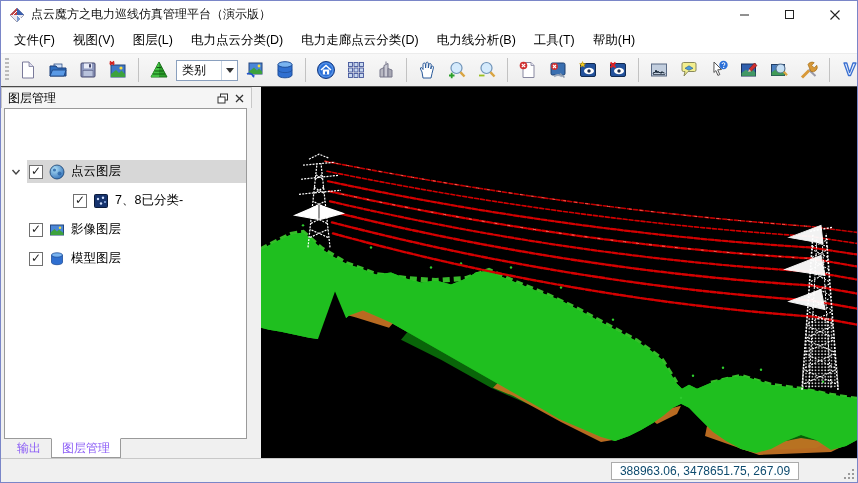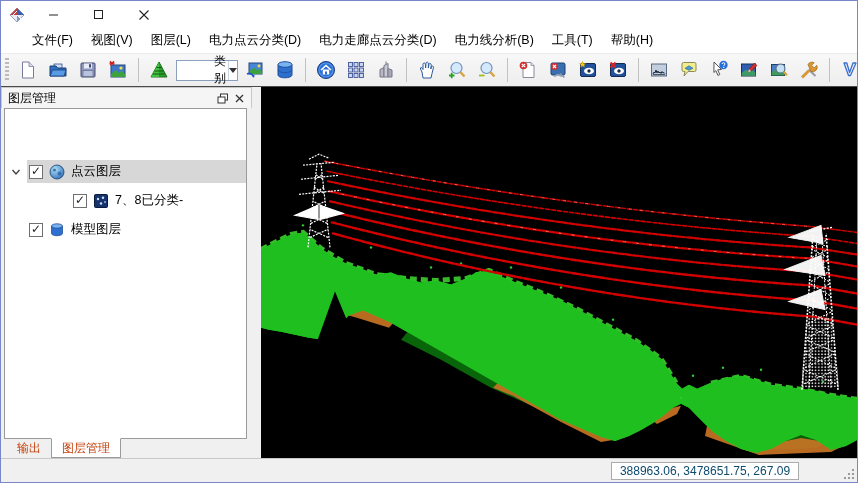--- a/index.html
+++ b/index.html
@@ -8,51 +8,51 @@
   .window { width:858px; height:483px; border:1px solid #7a86c8; background:#f0f0f0; display:flex; flex-direction:column; overflow:hidden; }
 
   
   .titlebar { height:27px; background:#fff; display:flex; align-items:center; flex:0 0 auto; }
   .app-icon { margin:0 6px 0 8px; flex:0 0 auto; }
   .title-text { font-size:12px; color:#111; flex:1 1 auto; white-space:nowrap; overflow:hidden; }
   .win-controls { display:flex; height:100%; flex:0 0 auto; }
   .win-btn { width:45px; height:100%; display:flex; align-items:center; justify-content:center; background:#fff; border:none; cursor:default; }
 
   
-  .menubar { height:26px; background:#fff; display:flex; align-items:center; padding-left:22px; border-bottom:1px solid #ececec; flex:0 0 auto; }
+  .menubar { height:26px; background:#fff; display:flex; align-items:center; padding-left:4px; border-bottom:1px solid #ececec; flex:0 0 auto; }
   .menu-item { padding:0 9px; line-height:25px; font-size:12.5px; white-space:nowrap; }
 
   
   .toolbar { height:33px; background:linear-gradient(#f8f8f8,#ededed); border-bottom:1px solid #4a4a4a; display:flex; align-items:center; gap:4px; padding-left:4px; flex:0 0 auto; }
   .tb-grip { width:4px; height:24px; background:repeating-linear-gradient(#bbb 0 2px, transparent 2px 4px); margin-right:2px; flex:0 0 auto; }
   .tb-btn { width:26px; height:26px; border:none; background:transparent; display:flex; align-items:center; justify-content:center; padding:0; flex:0 0 auto; }
   .tb-sep { width:1px; height:24px; background:#c2c2c2; margin:0 3px; flex:0 0 auto; }
   .tb-dd { height:21px; width:62px; background:#fff; border:1px solid #8aa0be; display:flex; align-items:center; flex:0 0 auto; }
-  .tb-dd .dd-text { flex:1 1 auto; padding-left:5px; font-size:12px;margin-left:32px; }
+  .tb-dd .dd-text { flex:1 1 auto; padding-left:5px; font-size:12px; }
   .tb-dd .dd-arrow { width:16px; height:100%; display:flex; align-items:center; justify-content:center; border-left:1px solid #c8d4e2; }
   .tri-down { width:0; height:0; border-left:4px solid transparent; border-right:4px solid transparent; border-top:5px solid #333; }
 
   
   .main { flex:1 1 auto; display:flex; min-height:0; background:#f0f0f0; }
   .dock { width:251px; flex:0 0 auto; display:flex; flex-direction:column; min-height:0; }
   .dock-header { height:21px; display:flex; align-items:center; padding:0 4px 0 6px; border:1px solid #c8c8c8; border-bottom:none; background:#f5f5f5; }
   .dock-title { flex:1 1 auto; font-size:12px; }
   .dock-hbtn { width:16px; height:16px; border:none; background:transparent; display:flex; align-items:center; justify-content:center; padding:0; }
   .tree-box { flex:1 1 auto; margin:0 5px 0 3px; background:#fff; border:1px solid #9a9a9a; overflow:hidden; padding-top:48px; }
   .tree-row { height:29px; display:flex; align-items:center; }
   .tr-chev { width:22px; display:flex; justify-content:center; flex:0 0 auto; }
   .tr-body { flex:1 1 auto; height:23px; display:flex; align-items:center; gap:6px; padding-left:2px; }
   .tr-body.selected { background:#d7d7d7; }
   .tr-indent { width:38px; flex:0 0 auto; }
   .checkbox { width:14px; height:14px; background:#fff; border:1px solid #707070; position:relative; flex:0 0 auto; }
   .checkbox.checked::after { content:"✓"; position:absolute; left:1px; top:-2px; font-size:12px; color:#222; }
   .tr-label { font-size:12.5px; white-space:nowrap; }
 
   .dock-tabs { height:19px; display:flex; align-items:stretch; padding-left:6px; flex:0 0 auto; }
-  .dock-tab { border:none; background:transparent; font-size:12px; padding:0 10px; color:#c2410c; }
+  .dock-tab { border:none; background:transparent; font-size:12px; padding:0 10px; color:#8b5cf6; }
   .dock-tab.active { background:#fff; border:1px solid #9a9a9a; border-top:1px solid #fff; margin-top:-1px; }
 
   .splitter { width:9px; flex:0 0 auto; background:#f0f0f0; }
   .viewport { flex:1 1 auto; background:#000; min-width:0; position:relative; }
   .viewport svg { display:block; width:100%; height:100%; }
 
   
   .statusbar { height:24px; flex:0 0 auto; background:#f0f0f0; border-top:1px solid #c8c8c8; position:relative; }
   .coordbox { position:absolute; right:58px; top:3px; width:188px; height:18px; background:#fff; border:1px solid #ababab; display:flex; align-items:center; justify-content:center; font-size:12px; color:#0c4a6e; }
   .resize-grip { position:absolute; right:2px; bottom:2px; }
@@ -63,20 +63,21 @@
 <div class="window">
 
   <div class="titlebar">
     <svg class="app-icon" width="16" height="16" viewBox="0 0 16 16">
       <polygon points="8,1 15,8 8,15 1,8" fill="#e8e8f0" stroke="#8a8aa0" stroke-width="0.8"></polygon>
       <polygon points="8,1 15,8 8,8" fill="#3a5fae"></polygon>
       <polygon points="8,1 1,8 8,8" fill="#c04040"></polygon>
       <polygon points="8,8 11.5,11.5 8,15" fill="#7a9ad0"></polygon>
       <path d="M4 8 L8 4 M8 8 L12 12" stroke="#fff" stroke-width="1"></path>
     </svg>
+    <span class="title-text">点云魔方之电力巡线仿真管理平台（演示版）</span>
     <div class="win-controls">
       <button class="win-btn" title="minimize">
         <svg width="11" height="11" viewBox="0 0 11 11">
             <path d="M1 6 L10 6" stroke="#222" stroke-width="1"></path>
           </svg>
       </button>
       <button class="win-btn" title="maximize">
         <svg width="11" height="11" viewBox="0 0 11 11">
             <rect x="1.5" y="1.5" width="8" height="8" fill="none" stroke="#222" stroke-width="1"></rect>
           </svg>
@@ -368,20 +369,32 @@
               <rect x="1.5" y="1.5" width="13" height="13" rx="1" fill="#16336e" stroke="#0a1a3a"></rect>
               <circle cx="5" cy="6" r="1.2" fill="#cfe0ff"></circle>
               <circle cx="10" cy="4.8" r="1.2" fill="#cfe0ff"></circle>
               <circle cx="8" cy="10.5" r="1.2" fill="#cfe0ff"></circle>
               <circle cx="12" cy="9" r="1" fill="#8fb0e8"></circle>
             </svg>
             <span class="tr-label">7、8已分类-</span>
           </span>
         </div>
 
+        <div class="tree-row">
+          <span class="tr-chev"></span>
+          <span class="tr-body">
+            <span class="checkbox checked"></span>
+            <svg width="16" height="16" viewBox="0 0 16 16">
+              <rect x="1.5" y="3" width="13" height="10" fill="#4a86d8" stroke="#24477e"></rect>
+              <path d="M1.5 10.5 L5.5 7 L8 9.5 L10 7.5 L14.5 11 L14.5 13 L1.5 13 Z" fill="#3da23d"></path>
+              <circle cx="11" cy="5.8" r="1.2" fill="#f8e040"></circle>
+            </svg>
+            <span class="tr-label">影像图层</span>
+          </span>
+        </div>
 
         <div class="tree-row">
           <span class="tr-chev"></span>
           <span class="tr-body">
             <span class="checkbox checked"></span>
             <svg width="16" height="16" viewBox="0 0 16 16">
               <path d="M2.5 4 L2.5 11.5 a5.5 2.2 0 0 0 11 0 L13.5 4" fill="#2f6fd0" stroke="#1f4f9a" stroke-width="0.8"></path>
               <ellipse cx="8" cy="4" rx="5.5" ry="2.2" fill="#7ab4f0" stroke="#1f4f9a" stroke-width="0.8"></ellipse>
             </svg>
             <span class="tr-label">模型图层</span>

